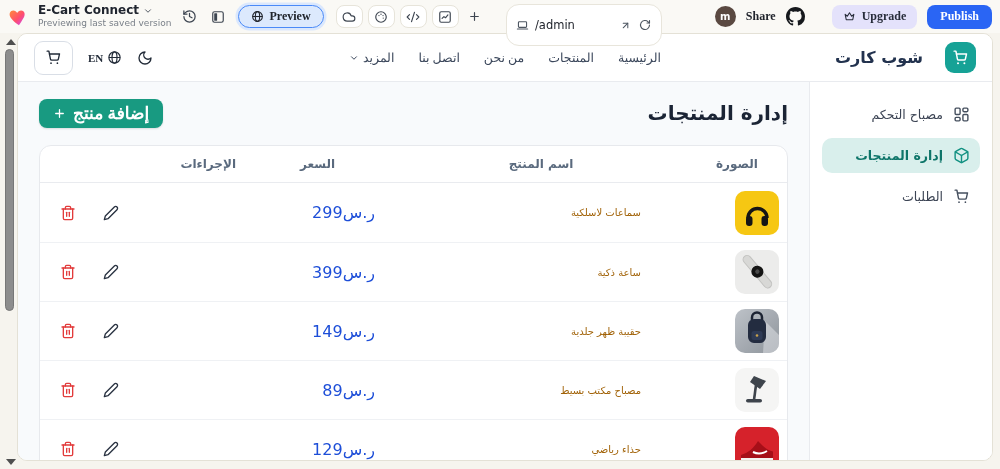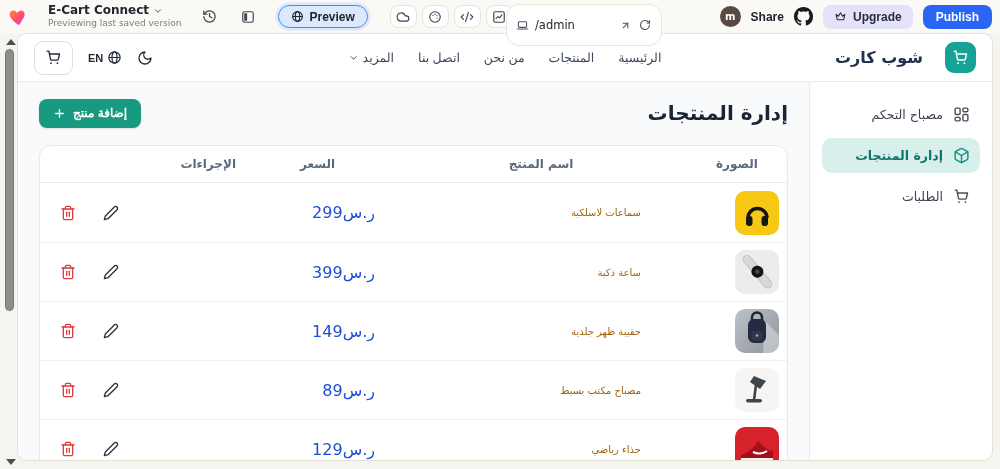--- a/index.html
+++ b/index.html
@@ -1,38 +1,38 @@
 <!DOCTYPE html>
 <html lang="en"><head>
 <meta charset="utf-8">
 <style>
   * { margin:0; padding:0; box-sizing:border-box; }
   html,body { width:1000px; height:469px; overflow:hidden; }
   body { font-family:"DejaVu Sans","Liberation Sans",sans-serif; background:#f6f4ee; position:relative; }
   svg { display:block; }
-  button { cursor:pointer; font-family:Liberation Sans, sans-serif; }
+  button { cursor:pointer; font-family:Liberation Serif, serif; }
 
   
   .topbar { position:absolute; top:0; left:0; right:0; height:33px; background:#faf9f5; display:flex; align-items:center; padding:0 8px; z-index:5; }
-  .tb-left { display:flex; align-items:center; gap:14px; }
+  .tb-left { display:flex; align-items:center; gap:4px; }
   .proj { margin:0 2px 0 4px; }
   .proj-name { display:flex; align-items:center; gap:4px; font-size:12px; font-weight:bold; color:#20252f; line-height:1.15; }
   .proj-sub { font-size:9px; color:#7a8089; line-height:1.2; }
   .ghost-btn { background:none; border:none; color:#3e4651; width:24px; height:22px; display:flex; align-items:center; justify-content:center; }
   .preview-btn { display:flex; align-items:center; gap:6px; height:23px; padding:0 12px; margin:0 4px; background:#dce9fd; border:1px solid #4a8af8; box-shadow:0 0 0 2.5px #dbe8fd; border-radius:12px; font-size:12px; font-weight:bold; color:#20242c; }
   .tb-group { display:flex; align-items:center; gap:5px; margin-left:4px; }
   .tb-sq { width:27px; height:23px; background:#fff; border:1px solid #e7e4da; border-radius:8px; display:flex; align-items:center; justify-content:center; color:#3e4651; }
   .url-pill { position:absolute; left:506px; top:4px; width:156px; height:42px; background:#fff; border:1px solid #e8e5db; border-radius:13px; display:flex; align-items:center; padding:0 9px; gap:6px; }
   .url-text { font-size:11.5px; color:#20242c; flex:1; }
   .pill-ic { background:none; border:none; color:#4c5560; display:flex; align-items:center; padding:0 1px; }
   .tb-right { position:absolute; right:8px; top:0; height:33px; display:flex; align-items:center; gap:10px; }
   .avatar { width:21px; height:21px; border-radius:50%; background:#5a4941; color:#fff; font-size:10px; font-weight:bold; display:flex; align-items:center; justify-content:center; }
   .share-btn { font-size:12px; font-weight:bold; color:#20242c; background:none; border:none; }
   .gh-btn { background:none; border:none; color:#16191d; display:flex; align-items:center; }
-  .upgrade-btn { display:flex; align-items:center; gap:6px; height:24px; padding:0 11px; background:#e4e2fb; border:none; border-radius:8px; font-size:12px; font-weight:bold; color:#272c3a; }
+  .upgrade-btn { display:flex; align-items:center; gap:6px; height:24px; padding:0 11px; background:#e4e2fb; border:none; border-radius:8px; font-size:12px; font-weight:bold; color:#272c3a;margin-left:17px; }
   .publish-btn { height:24px; padding:0 13px; background:#2a65f4; border:none; border-radius:8px; font-size:12px; font-weight:bold; color:#fff; }
 
   
   .sb-arrow { position:absolute; left:6px; width:0; height:0; border-left:5px solid transparent; border-right:5px solid transparent; }
   .sb-up { top:39px; border-bottom:6px solid #4f4f4f; }
   .sb-down { top:459px; border-top:6px solid #4f4f4f; }
   .sb-thumb { position:absolute; left:5px; top:49px; width:9px; height:262px; background:#8d8d8d; border:1px solid #777; border-radius:5px; }
 
   
   .viewport { position:absolute; left:17px; top:33px; width:976px; height:428px; background:#fff; border:1px solid #e4e1d6; border-radius:10px; overflow:hidden; }
@@ -54,21 +54,21 @@
   .side { width:183px; background:#fff; border-inline-end:1px solid #e9ebef; padding:15px 12px; flex:none; }
   .side-item { display:flex; align-items:center; gap:10px; height:35px; padding:0 10px; border-radius:10px; font-size:12.5px; color:#3c4454; margin-bottom:6px; cursor:pointer; }
   .side-item svg { flex:none; }
   .side-item.active { background:#d9efec; color:#0e7569; font-weight:bold; }
   .side-item.active .s-icn { color:#129182; }
   .s-icn { color:#46505f; display:flex; }
 
   .main { flex:1; padding:16px 21px; min-width:0; }
   .title-row { display:flex; align-items:center; justify-content:space-between; height:30px; }
   .page-title { font-size:20px; font-weight:bold; color:#1b2435; }
-  .add-btn { display:flex; align-items:center; gap:7px; height:29px; padding:0 14px; background:#189a81; color:#fff; border:none; border-radius:8px; font-size:12px; font-weight:bold; box-shadow:0 1px 2px rgba(0,0,0,.12); }
+  .add-btn { display:flex; align-items:center; gap:7px; height:29px; padding:0 14px; background:#189a81; color:#fff; border:none; border-radius:8px; font-size:17px; font-weight:bold; box-shadow:0 1px 2px rgba(0,0,0,.12); }
 
   .card { margin-top:17px; background:#fff; border:1px solid #e7e9ed; border-radius:12px; overflow:hidden; }
   .thead, .trow { display:grid; grid-template-columns:100px 1fr 155px 200px; align-items:center; }
   .thead { height:37px; border-bottom:1px solid #e9ebef; font-size:12px; color:#5a6a7e; font-weight:bold; }
   .th-img { justify-self:center; }
   .th-name { justify-self:center; }
   .th-price { justify-self:center; }
   .th-actions { justify-self:start; padding-inline-start:4px; }
   .trow { height:59px; }
   .trow + .trow { border-top:1px solid #eff1f4; }

